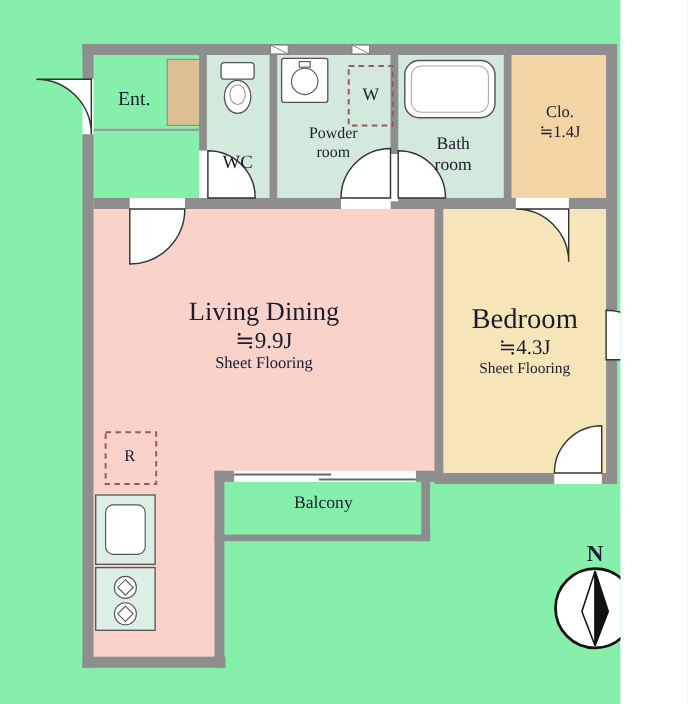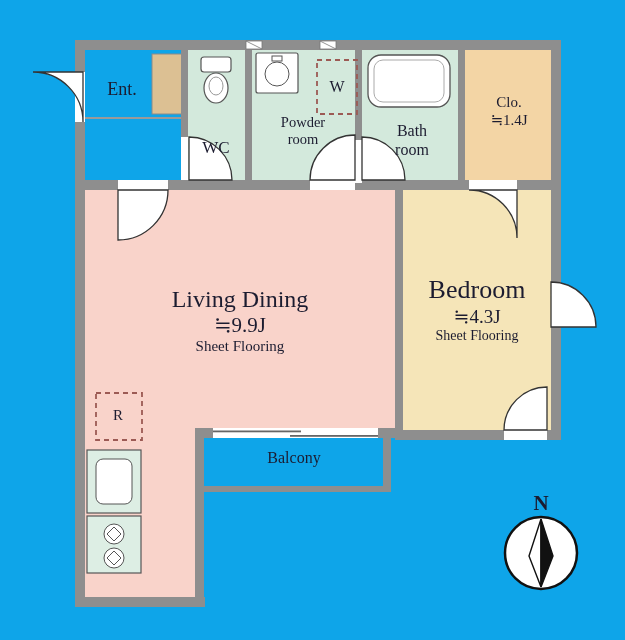--- a/index.html
+++ b/index.html
@@ -1,17 +1,17 @@
 <!DOCTYPE html>
 <html><head>
 <meta charset="utf-8">
 <title>Floor Plan</title>
 <style>
   html,body { margin:0; padding:0; background:#ffffff; }
-  .plan { position:relative; width:625px; height:640px; background:#0ea5e9; overflow:hidden;
+  .plan { position:relative; width:564px; height:640px; background:#86efac; overflow:hidden;
           font-family:"Liberation Serif","DejaVu Serif",serif; }
   .plan svg { position:absolute; left:0; top:0; }
   .wall { fill:#8e8e8e; }
   .gap  { fill:#ffffff; }
   .door-arc { fill:#ffffff; stroke:#333333; stroke-width:1.3; }
   .label { position:absolute; transform:translate(-50%,-50%); text-align:center;
            color:#1c1c30; white-space:nowrap; line-height:1.18; }
 </style>
 </head>
 <body>
@@ -144,21 +144,21 @@
   <div class="label" style="left:412px; top:141px; font-size:16px;">
     <div>Bath</div>
     <div>room</div>
   </div>
 
   <div class="label" style="left:509px; top:112px; font-size:15px;">
     <div>Clo.</div>
     <div>≒1.4J</div>
   </div>
 
-  <div class="label" style="left:240px; top:320px;">
+  <div class="label" style="left:240px; top:305px;">
     <div style="font-size:24px;">Living Dining</div>
     <div style="font-size:21px;">≒9.9J</div>
     <div style="font-size:15px;">Sheet Flooring</div>
   </div>
 
   <div class="label" style="left:477px; top:310px;">
     <div style="font-size:26px;">Bedroom</div>
     <div style="font-size:19px;">≒4.3J</div>
     <div style="font-size:14px;">Sheet Flooring</div>
   </div>

